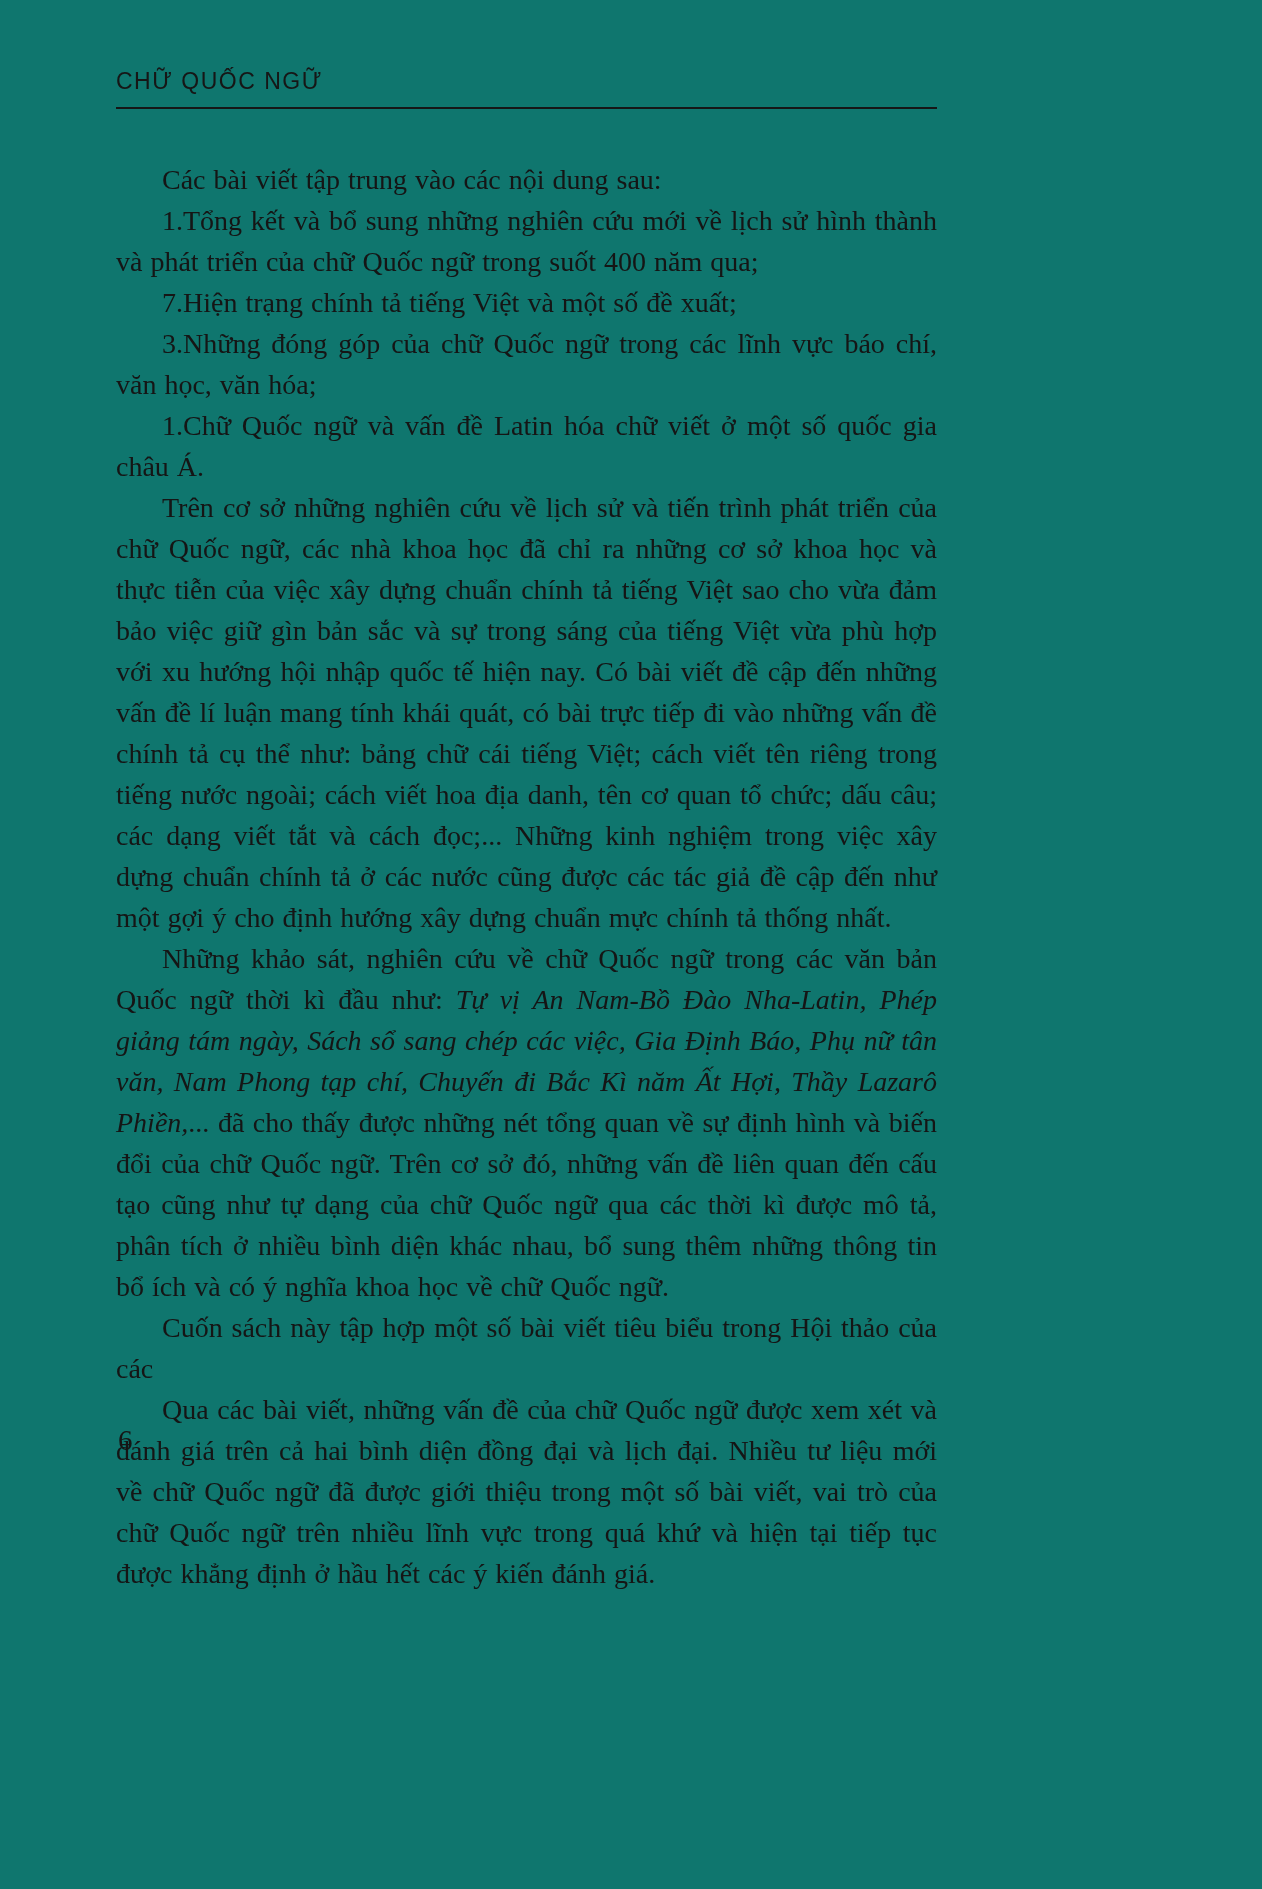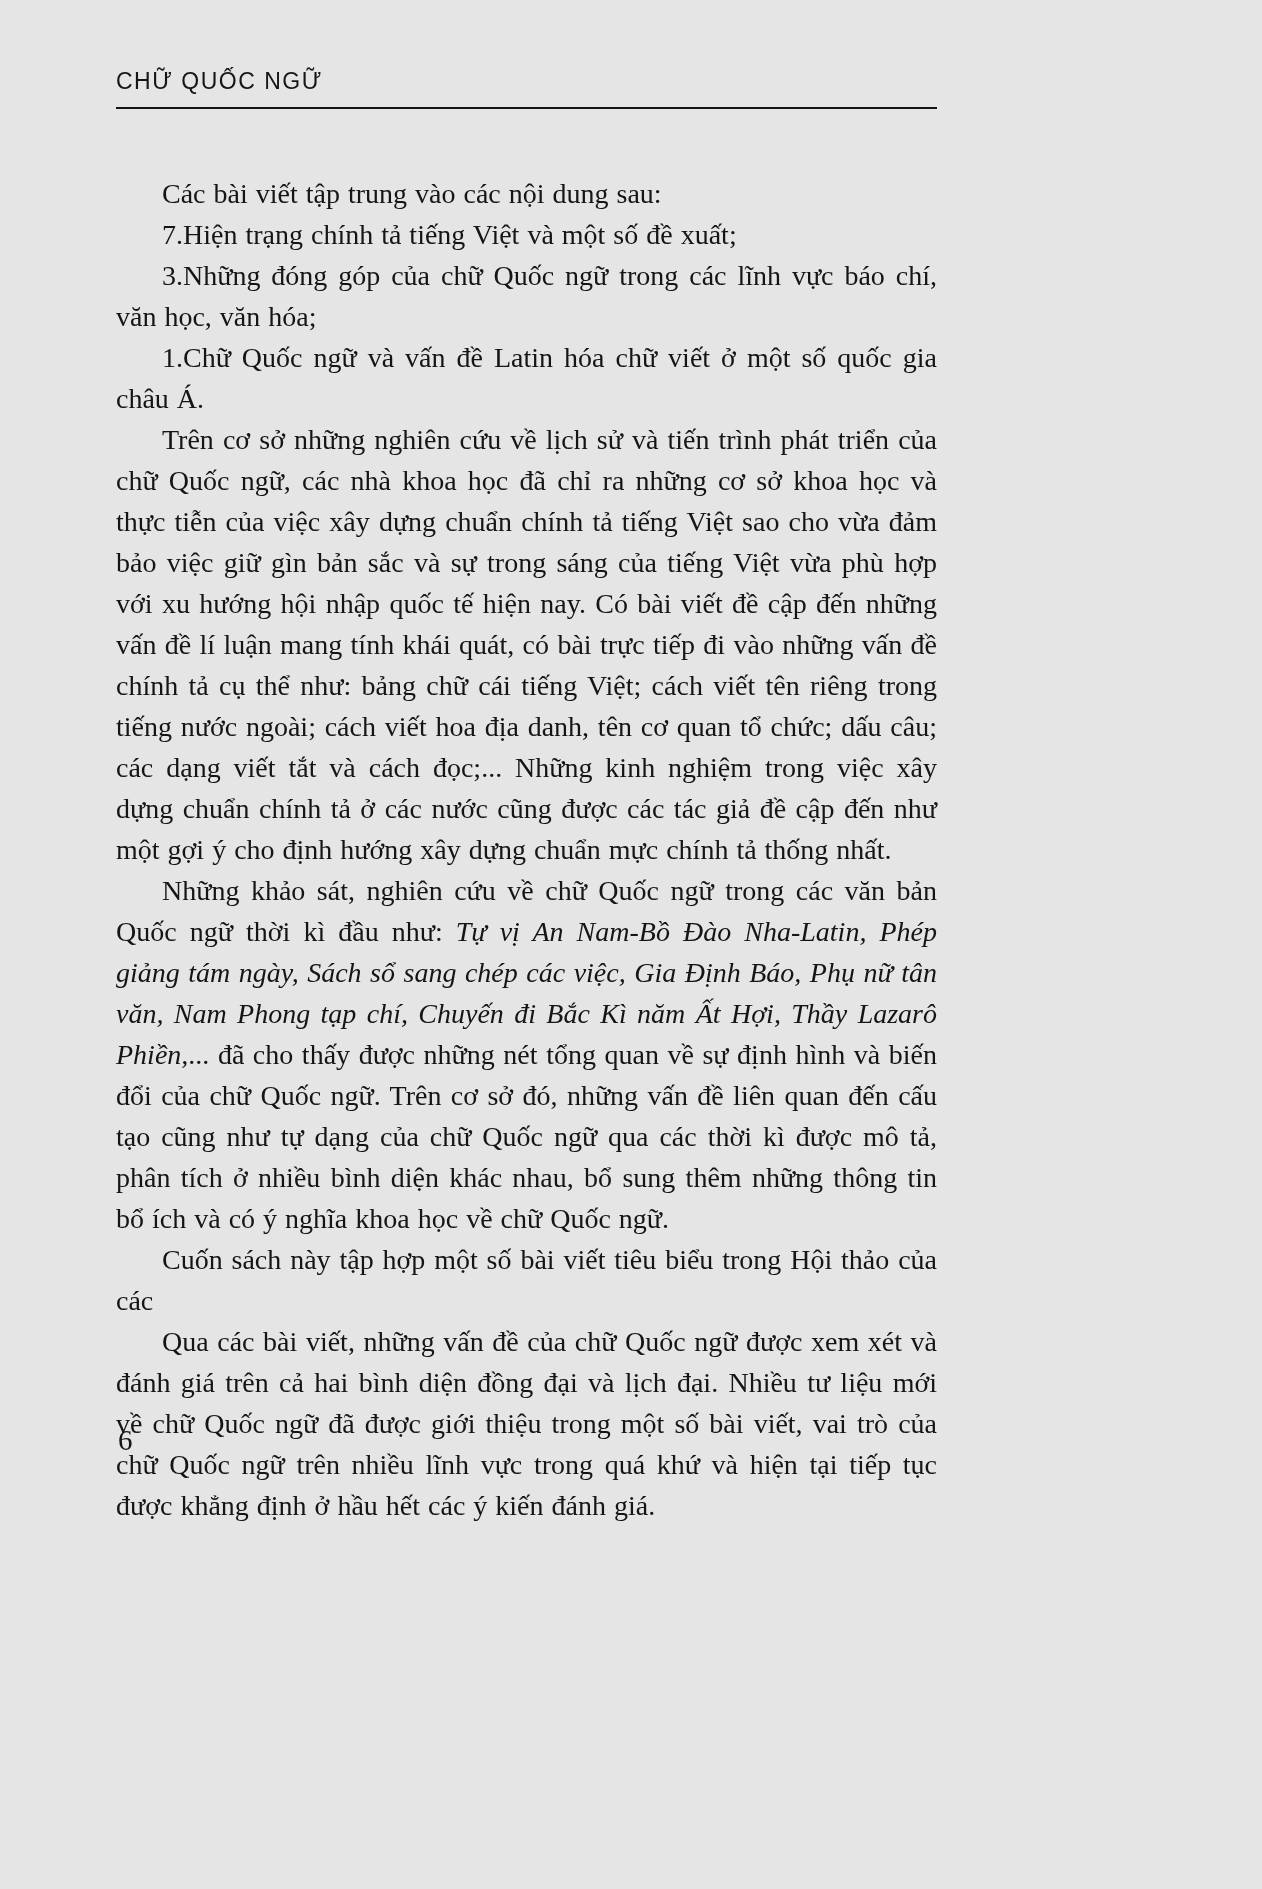--- a/index.html
+++ b/index.html
@@ -10,35 +10,35 @@
     height: 1889px;
     position: relative;
     font-family: "Liberation Serif", serif;
     color: #1b1b1b;
     overflow: hidden;
   }
   .page {
     position: absolute;
     inset: 0;
     padding: 68px 325px 0 116px;
-    background: #e5e5e5;
+    background: #0f766e;
   }
   .running-head {
     border-bottom: 2px solid #161616;
     padding-bottom: 12px;
   }
   .head-title {
     font-family: "Liberation Sans", sans-serif;
     font-size: 23px;
     font-weight: 400;
     letter-spacing: 1.5px;
     color: #161616;
   }
   .body-text {
-    margin-top: 64px;
+    margin-top: 50px;
     font-size: 28px;
     line-height: 41px;
     text-align: justify;
     color: #151515;
   }
   .para {
     text-indent: 46px;
     word-spacing: 1px;
   }
   .para em {
@@ -57,20 +57,21 @@
 <div class="page">
 
   <header class="running-head">
     <span class="head-title">CHỮ QUỐC NGỮ</span>
   </header>
 
   <main class="body-text">
 
     <p class="para">Các bài viết tập trung vào các nội dung sau:</p>
 
+    <p class="para">1.Tổng kết và bổ sung những nghiên cứu mới về lịch sử hình thành và phát triển của chữ Quốc ngữ trong suốt 400 năm qua;</p>
 
     <p class="para">7.Hiện trạng chính tả tiếng Việt và một số đề xuất;</p>
 
     <p class="para">3.Những đóng góp của chữ Quốc ngữ trong các lĩnh vực báo chí, văn học, văn hóa;</p>
 
     <p class="para">1.Chữ Quốc ngữ và vấn đề Latin hóa chữ viết ở một số quốc gia châu Á.</p>
 
     <p class="para">Trên cơ sở những nghiên cứu về lịch sử và tiến trình phát triển của chữ Quốc ngữ, các nhà khoa học đã chỉ ra những cơ sở khoa học và thực tiễn của việc xây dựng chuẩn chính tả tiếng Việt sao cho vừa đảm bảo việc giữ gìn bản sắc và sự trong sáng của tiếng Việt vừa phù hợp với xu hướng hội nhập quốc tế hiện nay. Có bài viết đề cập đến những vấn đề lí luận mang tính khái quát, có bài trực tiếp đi vào những vấn đề chính tả cụ thể như: bảng chữ cái tiếng Việt; cách viết tên riêng trong tiếng nước ngoài; cách viết hoa địa danh, tên cơ quan tổ chức; dấu câu; các dạng viết tắt và cách đọc;... Những kinh nghiệm trong việc xây dựng chuẩn chính tả ở các nước cũng được các tác giả đề cập đến như một gợi ý cho định hướng xây dựng chuẩn mực chính tả thống nhất.</p>
 
     <p class="para"><span>Những khảo sát, nghiên cứu về chữ Quốc ngữ trong các văn bản Quốc ngữ thời kì đầu như: </span><em>Tự vị An Nam-Bồ Đào Nha-Latin, Phép giảng tám ngày, Sách sổ sang chép các việc, Gia Định Báo, Phụ nữ tân văn, Nam Phong tạp chí, Chuyến đi Bắc Kì năm Ất Hợi, Thầy Lazarô Phiền,</em><span>... đã cho thấy được những nét tổng quan về sự định hình và biến đổi của chữ Quốc ngữ. Trên cơ sở đó, những vấn đề liên quan đến cấu tạo cũng như tự dạng của chữ Quốc ngữ qua các thời kì được mô tả, phân tích ở nhiều bình diện khác nhau, bổ sung thêm những thông tin bổ ích và có ý nghĩa khoa học về chữ Quốc ngữ.</span></p>

